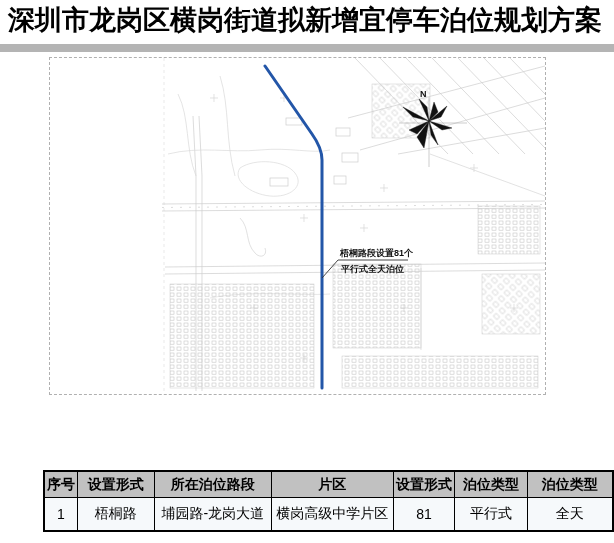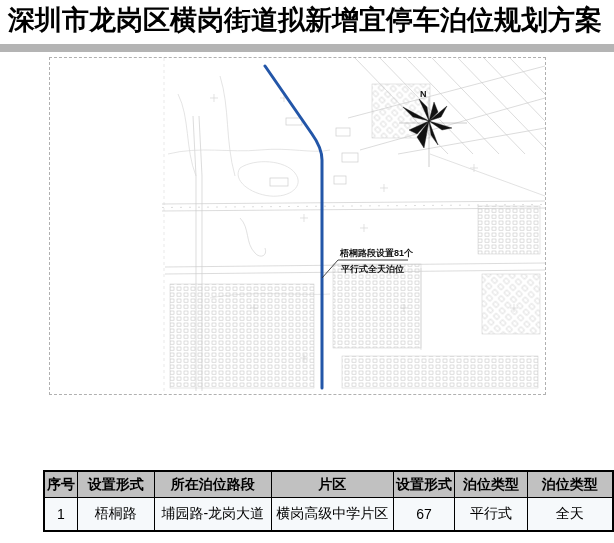--- a/index.html
+++ b/index.html
@@ -216,20 +216,20 @@
         <th>泊位类型</th>
         <th>泊位类型</th>
       </tr>
     </thead>
     <tbody>
       <tr>
         <td>1</td>
         <td>梧桐路</td>
         <td>埔园路-龙岗大道</td>
         <td>横岗高级中学片区</td>
-        <td>67</td>
+        <td>81</td>
         <td>平行式</td>
         <td>全天</td>
       </tr>
     </tbody>
   </table>
 
 </div>
 
 </body></html>

